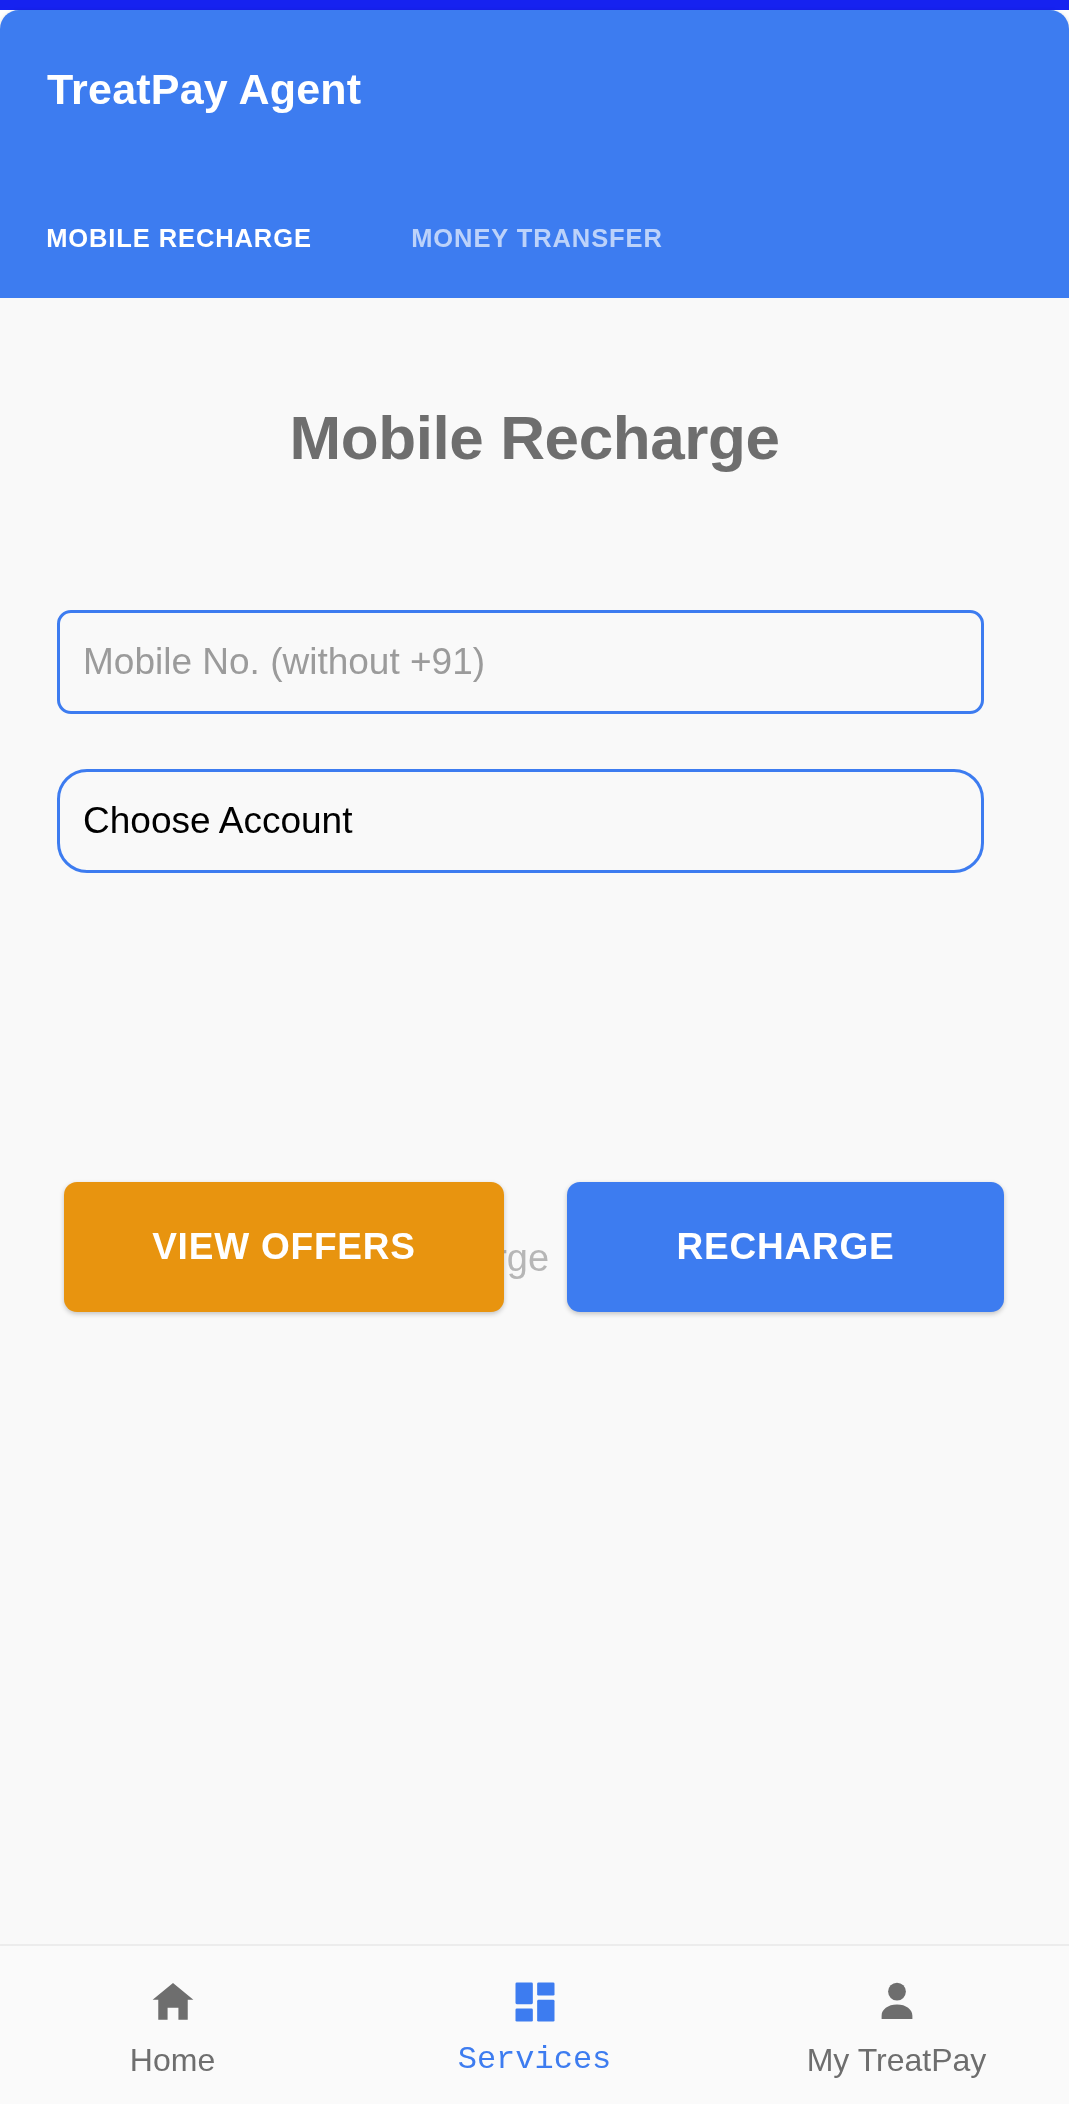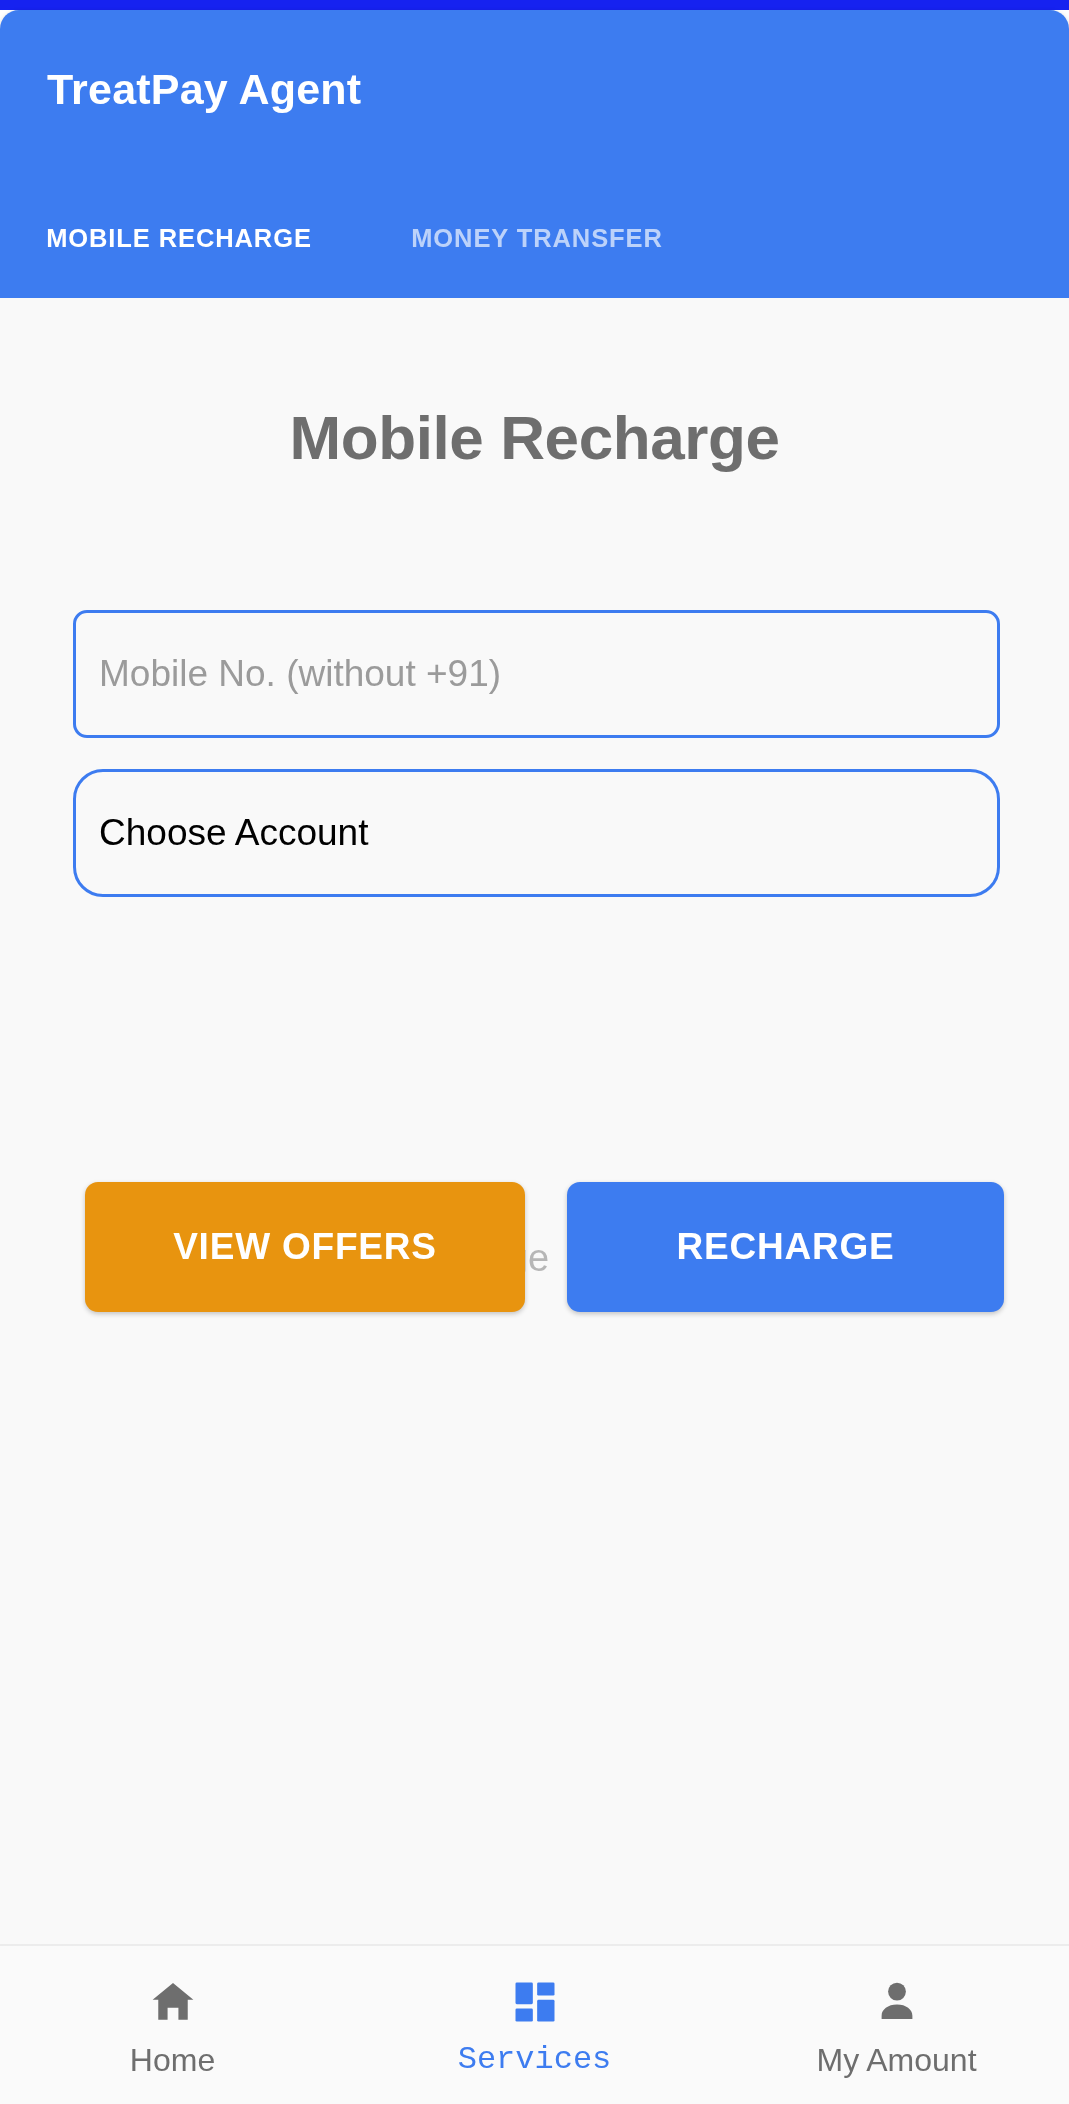--- a/index.html
+++ b/index.html
@@ -105,23 +105,23 @@
     width: 1069px;
     text-align: center;
     font-size: 62px;
     font-weight: bold;
     color: #6e6e6e;
     letter-spacing: -0.4px;
   }
 
   .field {
     position: absolute;
-    left: 73px;
+    left: 57px;
     width: 927px;
-    height: 128px;
+    height: 104px;
     background: #f9f9f9;
     border: 3px solid #3d7cf0;
     border-radius: 14px;
     display: flex;
     align-items: center;
     padding: 12px 23px;
     font-size: 37px;
     color: #9b9b9b;
     cursor: text;
   }
@@ -184,21 +184,21 @@
     font-family: "Liberation Sans", sans-serif;
     cursor: pointer;
     display: flex;
     align-items: center;
     justify-content: center;
     box-shadow: 0 2px 5px rgba(0,0,0,0.22);
   }
 
   .btn-offers {
     top: 1182px;
-    left: 85px;
+    left: 64px;
     width: 440px;
     background: #e8940f;
   }
 
   .btn-recharge {
     top: 1182px;
     left: 567px;
     width: 437px;
     background: #3d7cf0;
   }
@@ -314,16 +314,16 @@
     <span class="nav-label">Services</span>
   </div>
 
   <div class="nav-item">
     <span class="nav-icon">
       <svg width="52" height="52" viewBox="0 0 24 24" fill="#6e6e6e">
         <circle cx="12" cy="7.2" r="4.1"></circle>
         <path d="M12 13.2c-4.2 0-7.1 2.3-7.1 5.1v1.5h14.2v-1.5c0-2.8-2.9-5.1-7.1-5.1z"></path>
       </svg>
     </span>
-    <span class="nav-label">My Amount</span>
+    <span class="nav-label">My TreatPay</span>
   </div>
 
 </div>
 
 </body></html>

